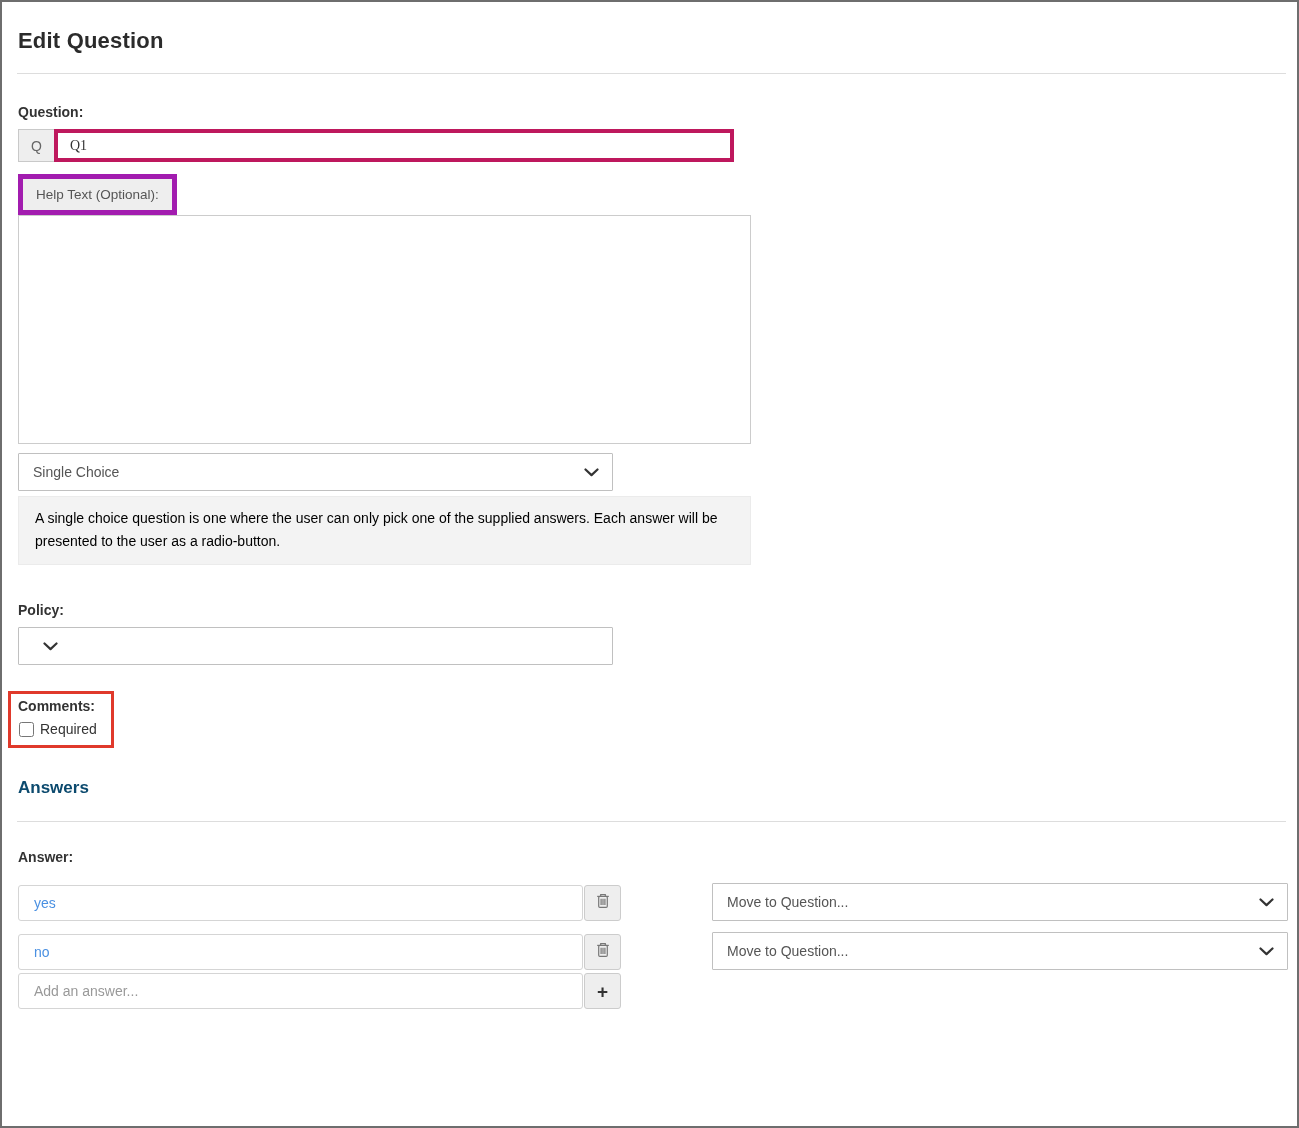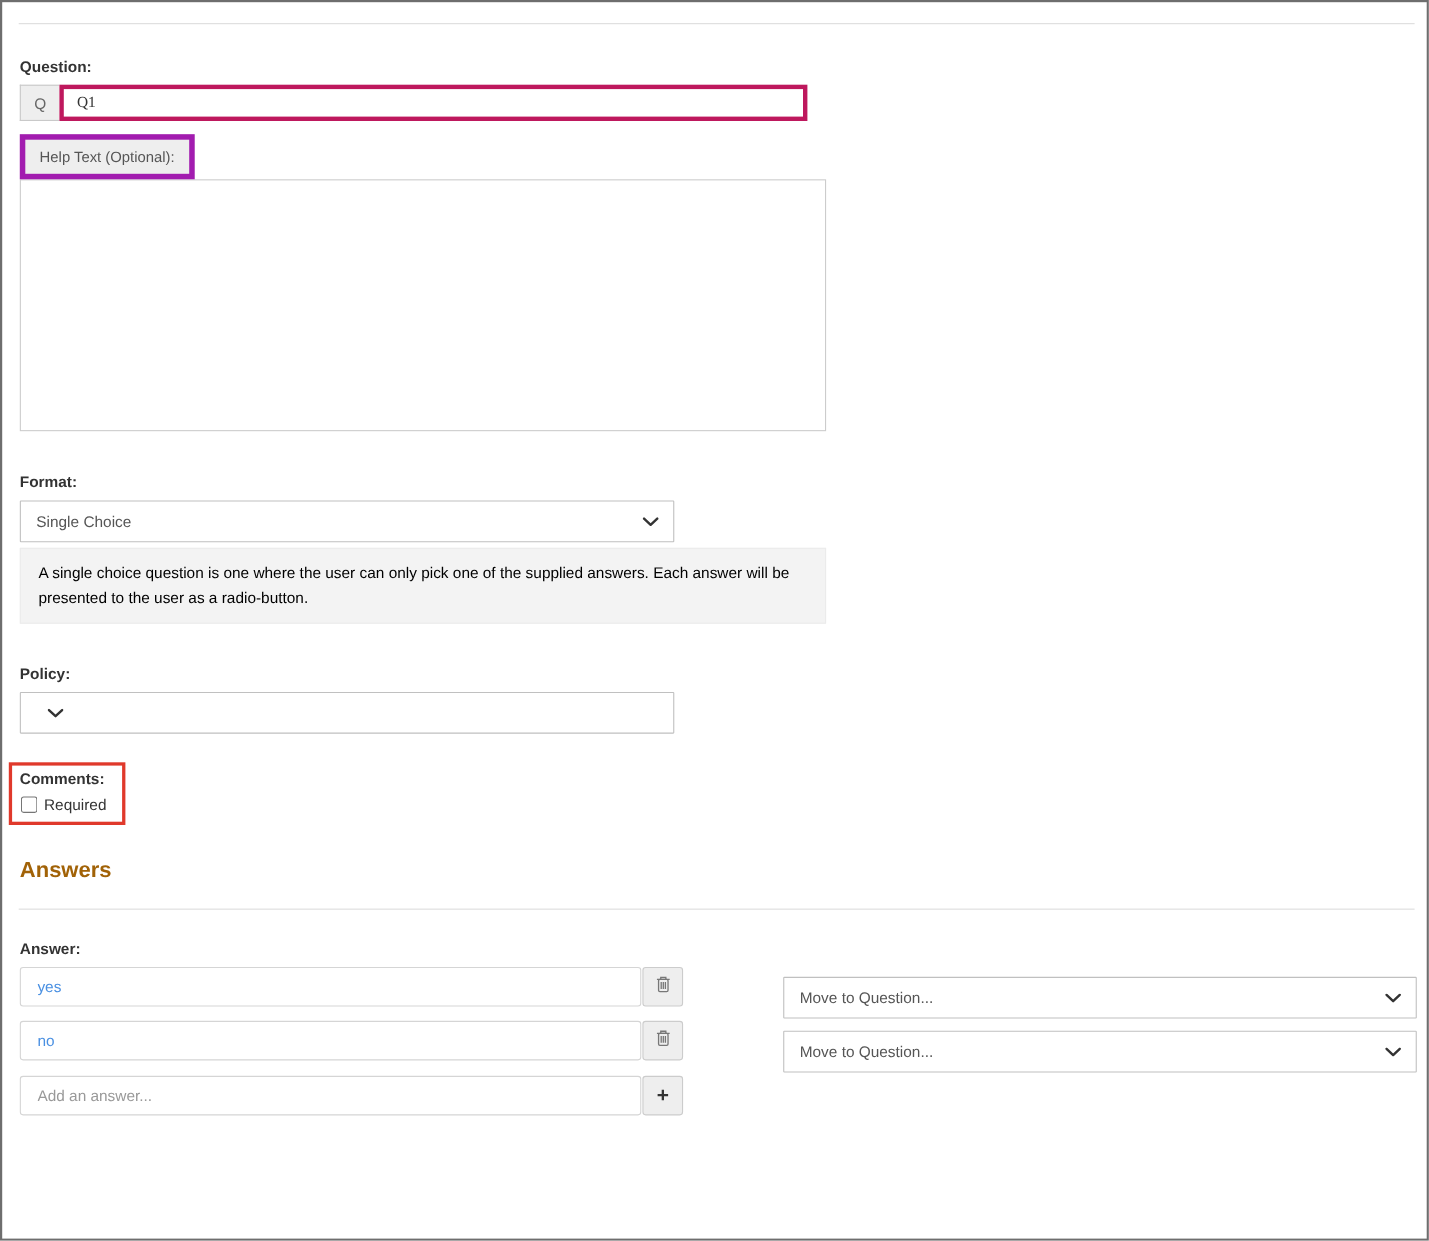--- a/index.html
+++ b/index.html
@@ -141,30 +141,30 @@
   .comments-check input[type="checkbox"] {
     width: 15px;
     height: 15px;
     margin: 0 6px 0 1px;
     accent-color: #fff;
     cursor: pointer;
   }
 
   .answers-title {
     margin-top: 30px;
-    font-size: 20px;
+    font-size: 17px;
     font-weight: 600;
-    color: #a16207;
+    color: #0c4a6e;
   }
   .divider-answers { margin-top: 23px; }
   .lbl-answer { margin-top: 27px; }
 
   .answer-row {
     display: flex;
-    align-items: flex-start;
+    align-items: flex-end;
     margin-right: 9px;
   }
   .answer-row.first { margin-top: 9px; }
   .answer-row + .answer-row { margin-top: 2px; }
   .answer-input {
     width: 565px;
     height: 36px;
     border: 1px solid #d5d5d5;
     border-radius: 3px;
     font-family: "Liberation Sans", sans-serif;
@@ -232,32 +232,32 @@
     cursor: pointer;
   }
   .save-btn .check { font-size: 13px; }
 </style>
 </head>
 <body>
 
 <div class="window">
   <div class="content">
 
+    <h1 class="page-title">Edit Question</h1>
     <hr class="divider">
 
     <div class="field-label lbl-question">Question:</div>
     <div class="input-group">
       <div class="input-prefix">Q</div>
       <input class="text-input" type="text" value="Q1" style="">
     </div>
 
     <div class="help-tab">Help Text (Optional):</div>
     <textarea class="help-textarea" style=""></textarea>
 
-    <div class="field-label lbl-format">Format:</div>
     <div class="select">
       <span>Single Choice</span>
       <span class="chev">
         <svg width="15" height="9" viewBox="0 0 15 9">
             <path d="M1.5 1.5l6 5.6 6-5.6" fill="none" stroke="#333" stroke-width="2.2" stroke-linecap="round" stroke-linejoin="round"></path>
           </svg>
       </span>
     </div>
     <div class="info-box">A single choice question is one where the user can only pick one of the supplied answers. Each answer will be presented to the user as a radio-button.</div>
 

